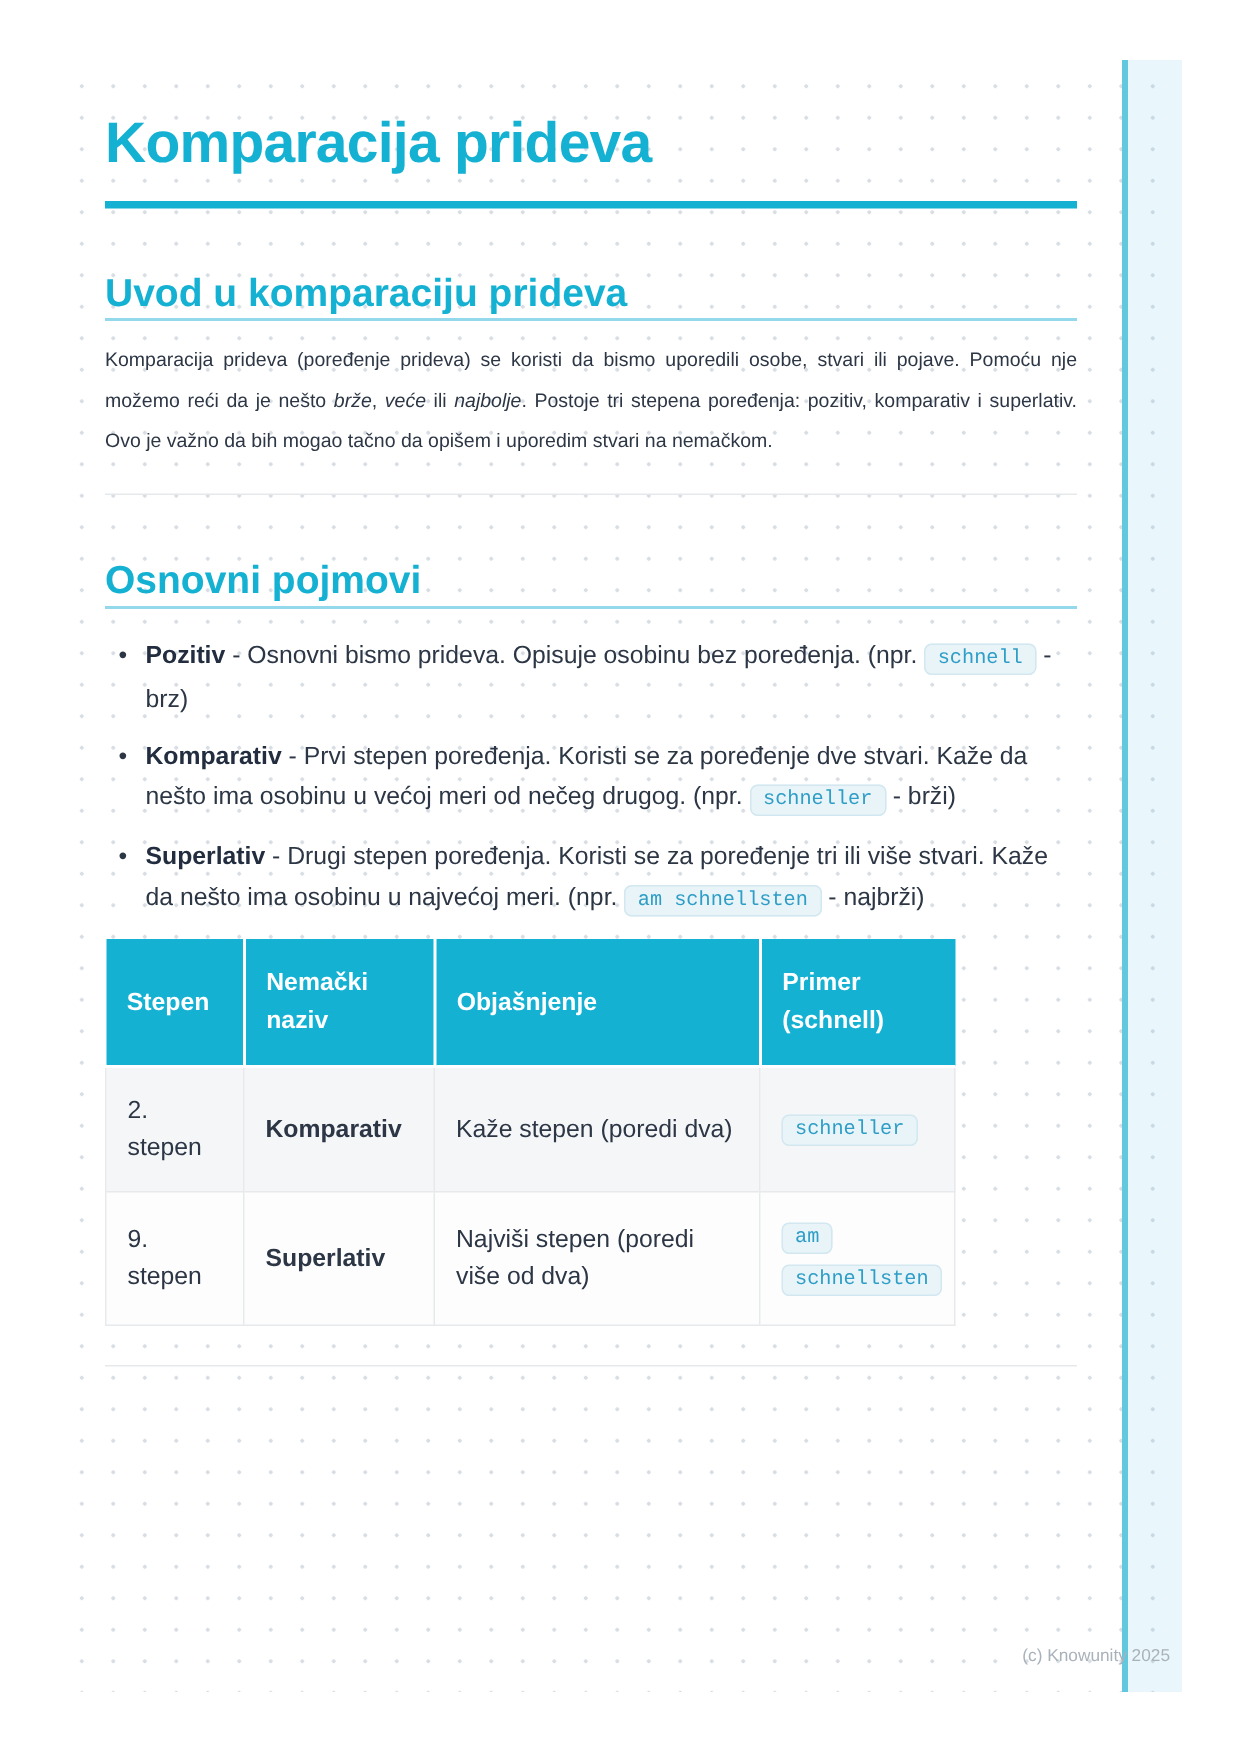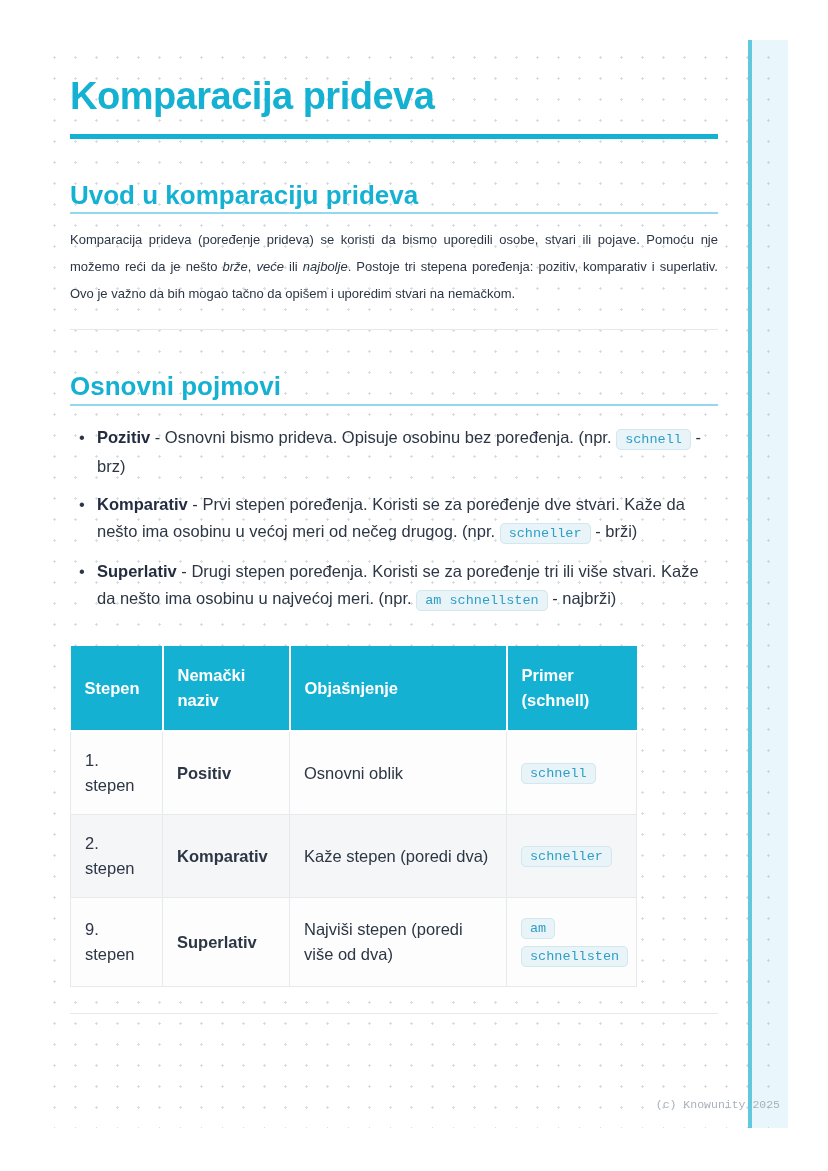--- a/index.html
+++ b/index.html
@@ -85,21 +85,21 @@
     padding: 2px 8px;
     -webkit-box-decoration-break: clone;
     box-decoration-break: clone;
     line-height: 27px;
     white-space: normal;
   }
   .comparison-table {
     border-collapse: collapse;
     table-layout: fixed;
     width: 566px;
-    margin-top: 32px;
+    margin-top: 12px;
   }
   .comparison-table thead th {
     background: #15b1d3;
     color: #ffffff;
     font-size: 16.5px; font-weight: 700;
     line-height: 25px;
     text-align: left;
     vertical-align: middle;
     padding: 17px 14px;
     border-right: 2px solid #ffffff;
@@ -116,21 +116,20 @@
     background: #fdfdfe;
   }
   .comparison-table tbody tr.alt td { background: #f5f6f8; }
   .cell-naziv { font-weight: 700; color: #222d3f; }
   .footer-note {
     position: absolute;
     right: 48px; top: 1098px;
     font-size: 11.5px;
     color: #a9b1ba;
     z-index: 2;
-    font-family: Liberation Mono, monospace;
   }
 </style>
 </head>
 <body>
 
 <div class="notebook-page">
   <div class="side-stripe"></div>
 
   <div class="content">
 
@@ -169,26 +168,20 @@
       </colgroup>
       <thead>
         <tr>
           <th>Stepen</th>
           <th>Nemački naziv</th>
           <th>Objašnjenje</th>
           <th>Primer (schnell)</th>
         </tr>
       </thead>
       <tbody>
-        <tr>
-          <td>1. stepen</td>
-          <td class="cell-naziv">Positiv</td>
-          <td>Osnovni oblik</td>
-          <td><code class="chip">schnell</code></td>
-        </tr>
         <tr class="alt">
           <td>2. stepen</td>
           <td class="cell-naziv">Komparativ</td>
           <td>Kaže stepen (poredi dva)</td>
           <td><code class="chip">schneller</code></td>
         </tr>
         <tr>
           <td>9. stepen</td>
           <td class="cell-naziv">Superlativ</td>
           <td>Najviši stepen (poredi više od dva)</td>

